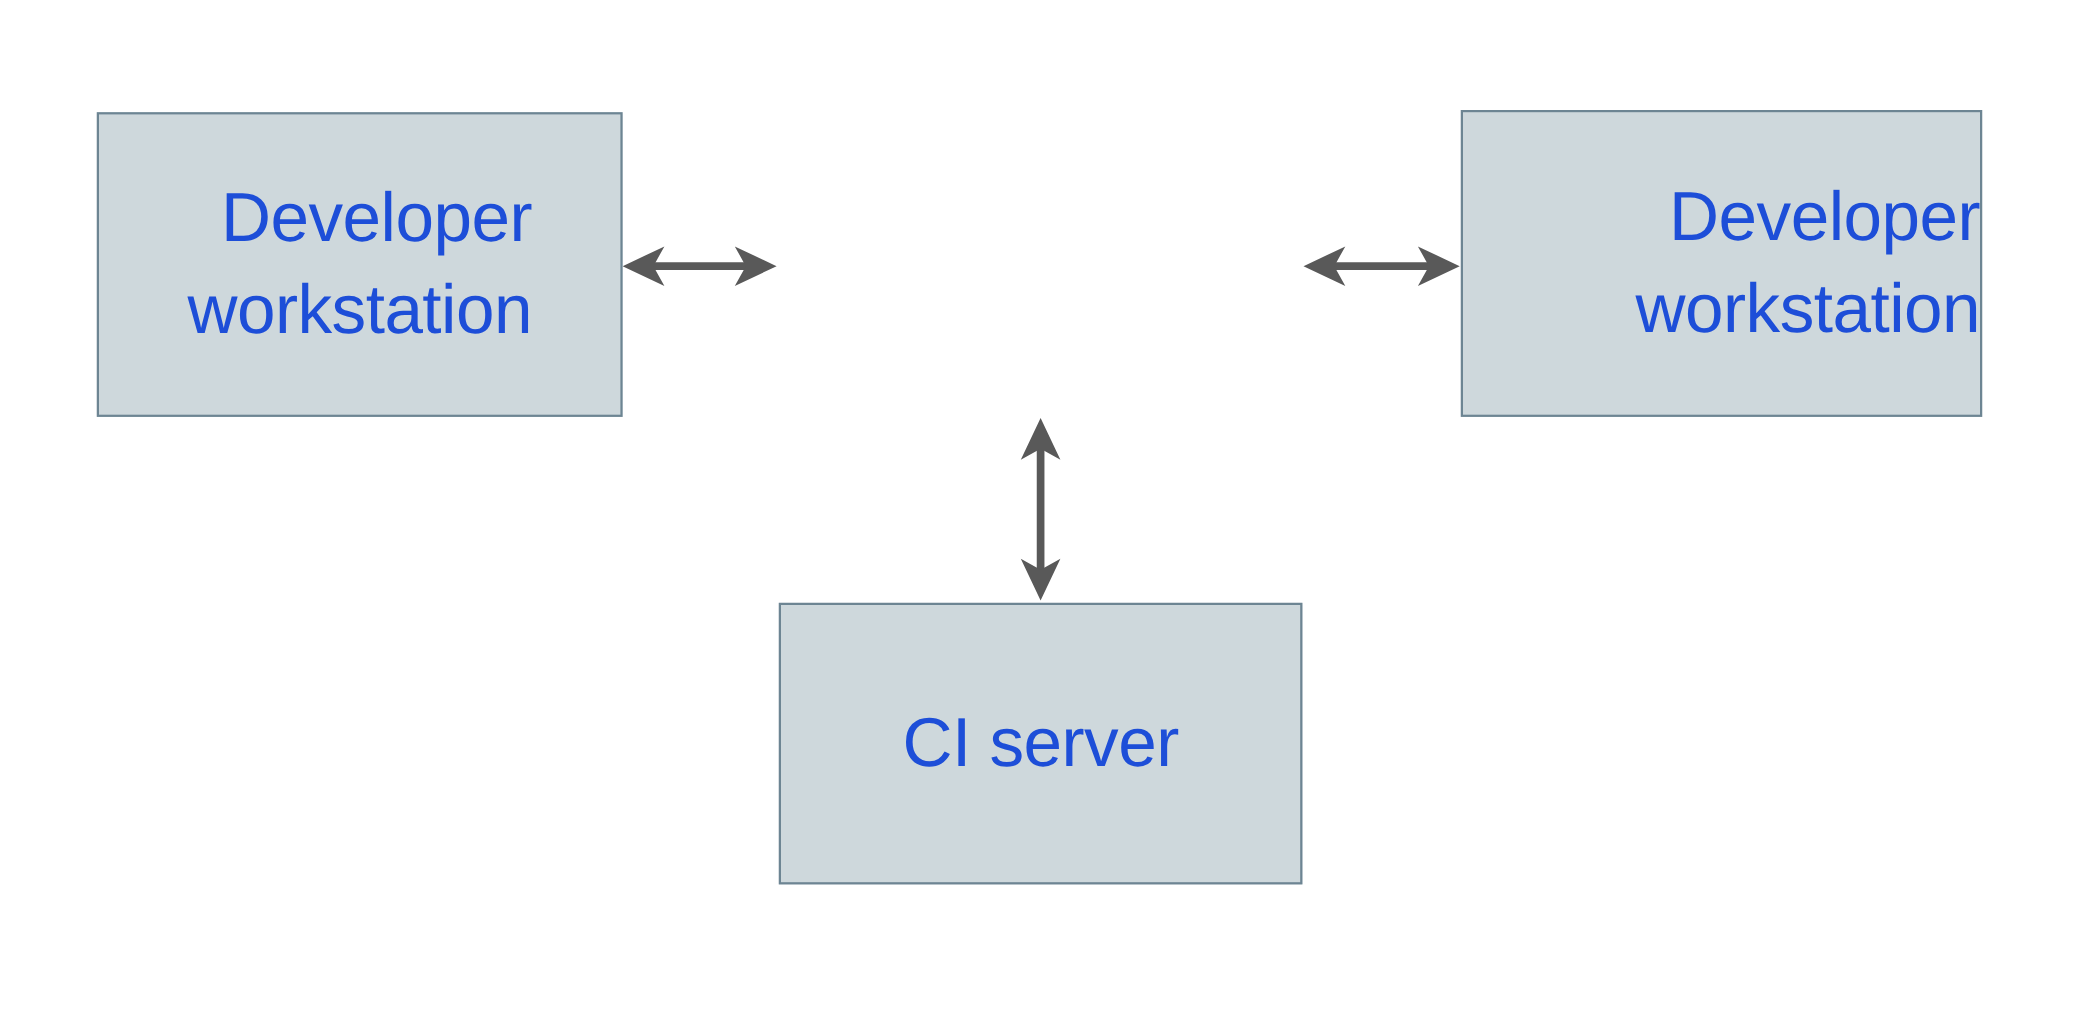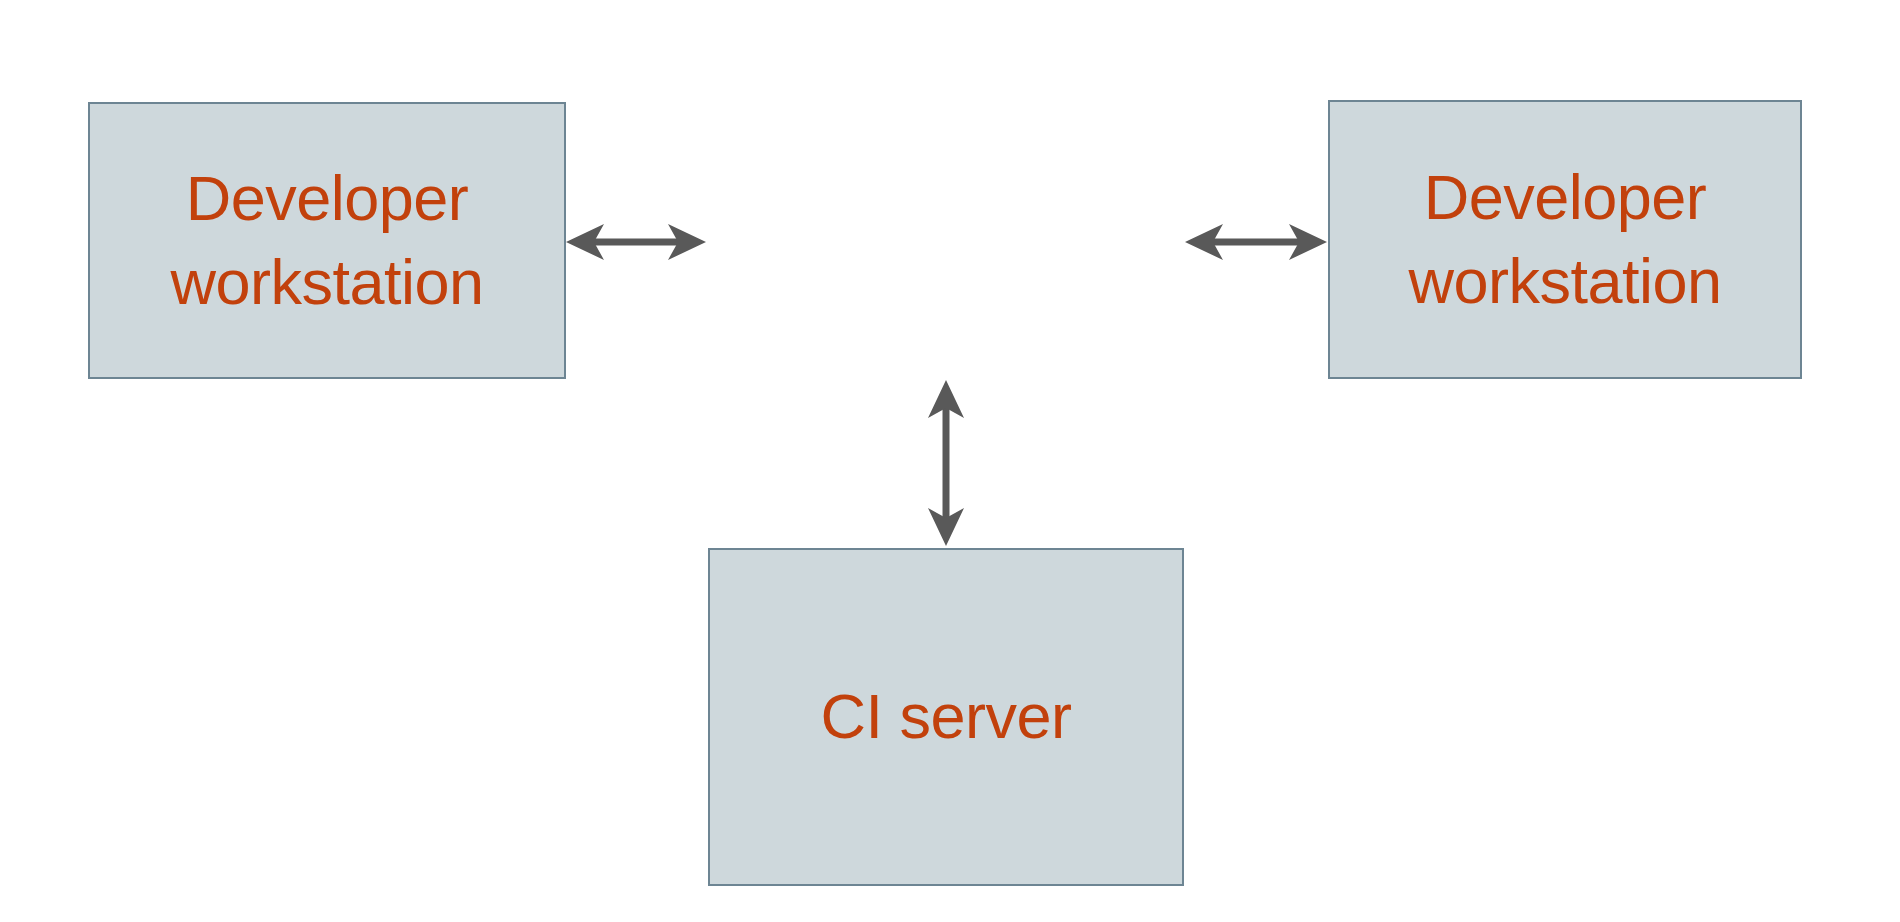--- a/index.html
+++ b/index.html
@@ -32,38 +32,38 @@
     border: 2px solid #6d8593;
     display: flex;
     align-items: center;
     justify-content: center;
     z-index: 2;
   }
   .node-label {
     font-family: "Liberation Sans", sans-serif;
     font-size: 63px;
     line-height: 1.32;
-    color: #c2410c;
-    text-align: center;
+    color: #1d4ed8;
+    text-align: right;
     white-space: pre-line;
     letter-spacing: -0.5px;
     font-weight: 400;
     user-select: none;
   }
   #node-dev-left {
     left: 88px;  top: 102px;  width: 478px; height: 277px;
   }
   #node-shared-cache {
     left: 707px; top: 100px;  width: 477px; height: 279px;
   }
   #node-dev-right {
     left: 1328px; top: 100px; width: 474px; height: 279px;
   }
   #node-ci-server {
-    left: 708px; top: 548px;  width: 476px; height: 338px;
+    left: 708px; top: 548px;  width: 476px; height: 256px;
   }
   #node-dev-right .node-label {
     width: 520px;
   }
 </style>
 </head>
 <body>
 
 <div id="diagram-canvas">
 

